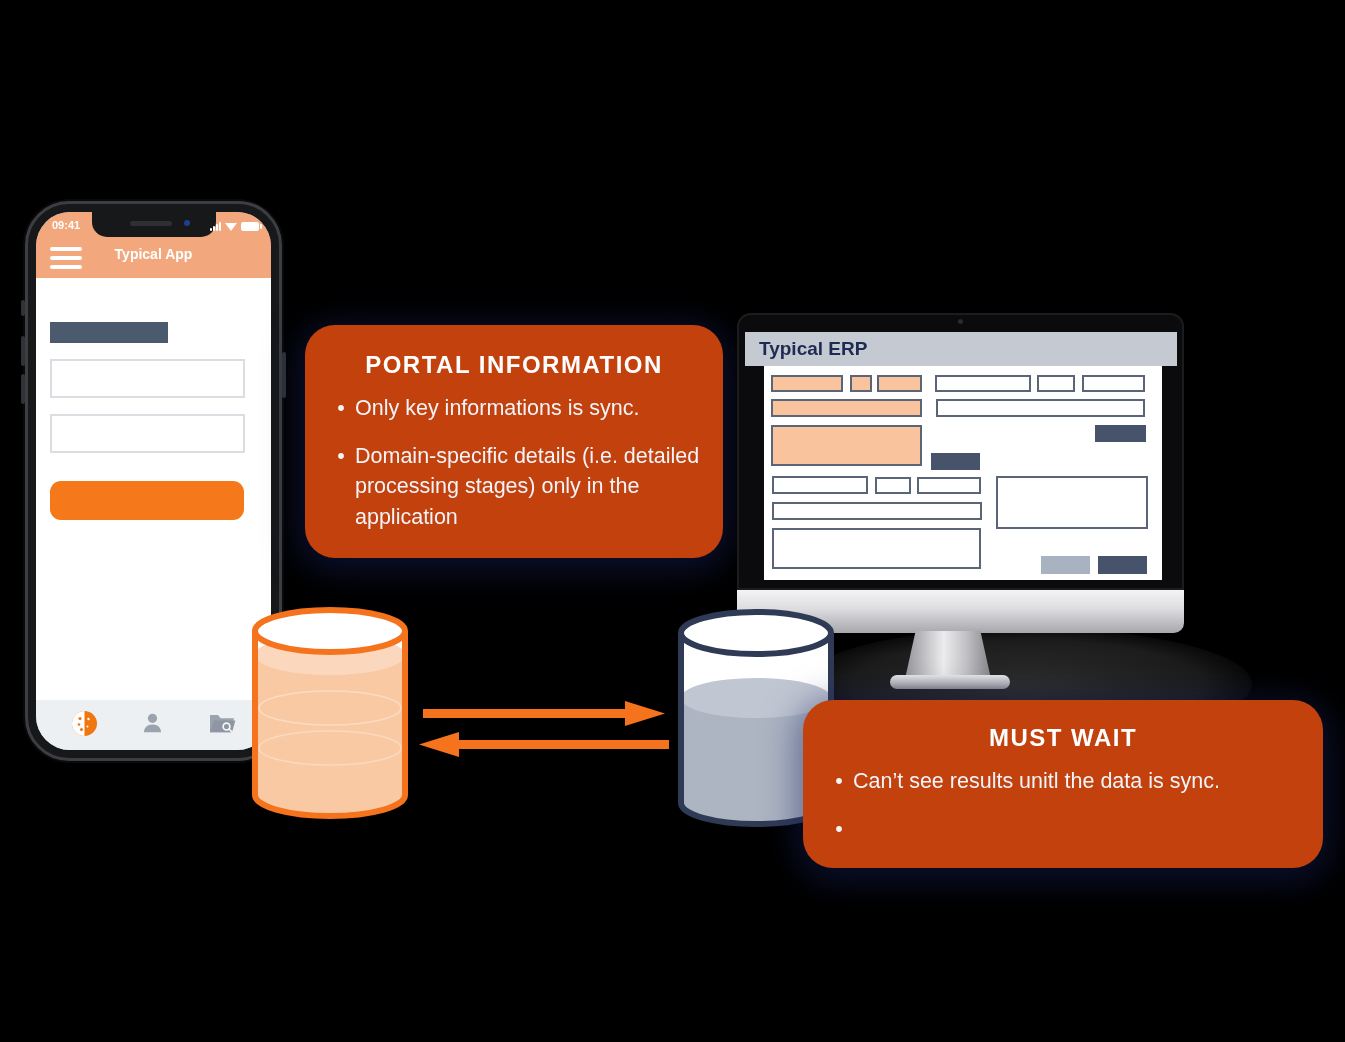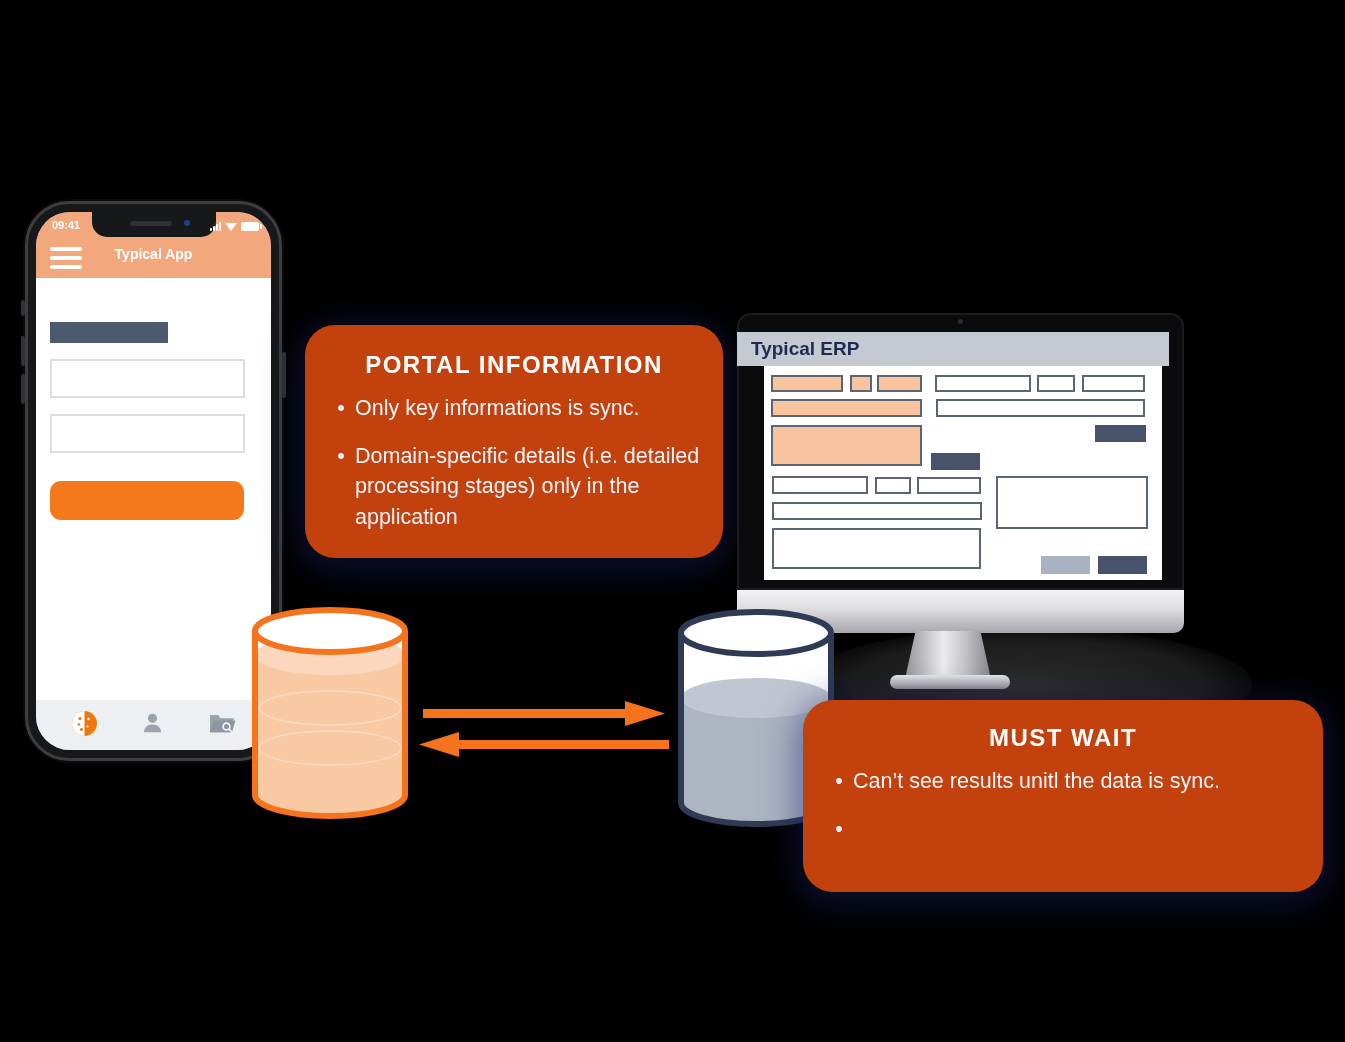--- a/index.html
+++ b/index.html
@@ -40,38 +40,38 @@
   .field{position:absolute;left:14px;width:195px;height:39px;background:#fff;border:2px solid #dadee3;}
   .f1{top:81px;} .f2{top:136px;}
   .cta-button{position:absolute;left:14px;top:203px;width:194px;height:39px;background:#f5791b;border-radius:11px;}
   .app-nav{position:absolute;left:0;bottom:0;width:100%;height:50px;background:#edf0f2;
            display:flex;align-items:center;justify-content:space-around;padding:0 14px;}
 
   
   .callout{position:absolute;background:#c2410c;border-radius:30px;color:#f2f4fa;
            box-shadow:0 6px 34px 6px rgba(24,34,96,.5);}
   .portal{left:305px;top:325px;width:418px;height:233px;}
-  .mustwait{left:803px;top:700px;width:520px;height:192px;}
+  .mustwait{left:803px;top:700px;width:520px;height:168px;}
   .callout-title{text-align:center;font-weight:bold;font-size:24px;letter-spacing:1.5px;color:#fff;}
   .portal .callout-title{margin-top:26px;}
   .mustwait .callout-title{margin-top:24px;}
   .bullets{margin-top:14px;}
   .bullet-row{display:flex;align-items:flex-start;font-size:21.5px;line-height:1.42;margin-bottom:17px;}
   .portal .bullet-row{padding:0 22px 0 22px;}
   .mustwait .bullet-row{padding:0 20px 0 22px;}
   .bullet-dot{width:28px;flex:0 0 28px;text-align:center;font-size:21.5px;}
 
   
   .monitor-shadow{position:absolute;left:800px;top:628px;width:452px;height:112px;border-radius:50%;
         background:radial-gradient(ellipse at center,#2d2d2d 0%,#1c1c1c 55%,rgba(0,0,0,0) 78%);}
   .monitor{position:absolute;left:737px;top:313px;width:447px;height:380px;}
   .bezel{position:absolute;left:0;top:0;width:447px;height:277px;background:#0b0b0d;
          border-radius:14px 14px 0 0;box-shadow:inset 0 0 0 2px #1c1c1f;}
   .mon-cam{position:absolute;left:221px;top:6px;width:5px;height:5px;border-radius:50%;background:#2a2b30;}
-  .erp-titlebar{position:absolute;left:0;top:19px;width:432px;height:34px;background:#c4c9d2;
+  .erp-titlebar{position:absolute;left:8px;top:19px;width:432px;height:34px;background:#c4c9d2;
                 display:flex;align-items:center;padding-left:14px;}
   .erp-title{font-size:19px;font-weight:bold;color:#1d2a52;}
   .erp-form{position:absolute;left:27px;top:53px;width:398px;height:214px;background:#fff;}
   .ef{position:absolute;border:2px solid #5a6678;background:#fff;}
   .ef.orange{background:#f9c39e;}
   .ef.dark{background:#47536a;border:none;}
   .ef.gray{background:#a9b2c0;border:none;}
   .chin{position:absolute;left:0;top:277px;width:447px;height:43px;border-radius:0 0 10px 10px;
         background:linear-gradient(180deg,#f4f4f6 0%,#dcdcdf 45%,#a7a7ac 100%);}
   .stand-neck{position:absolute;left:166px;top:318px;width:90px;height:57px;

